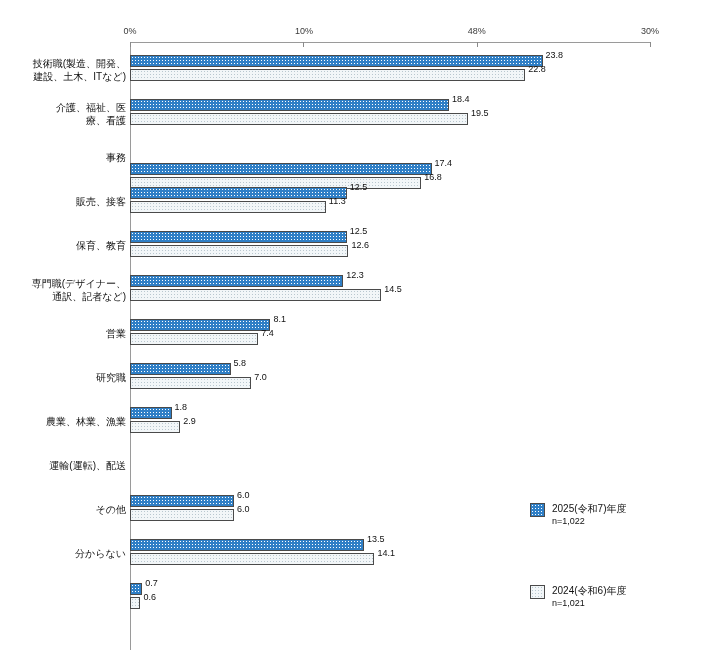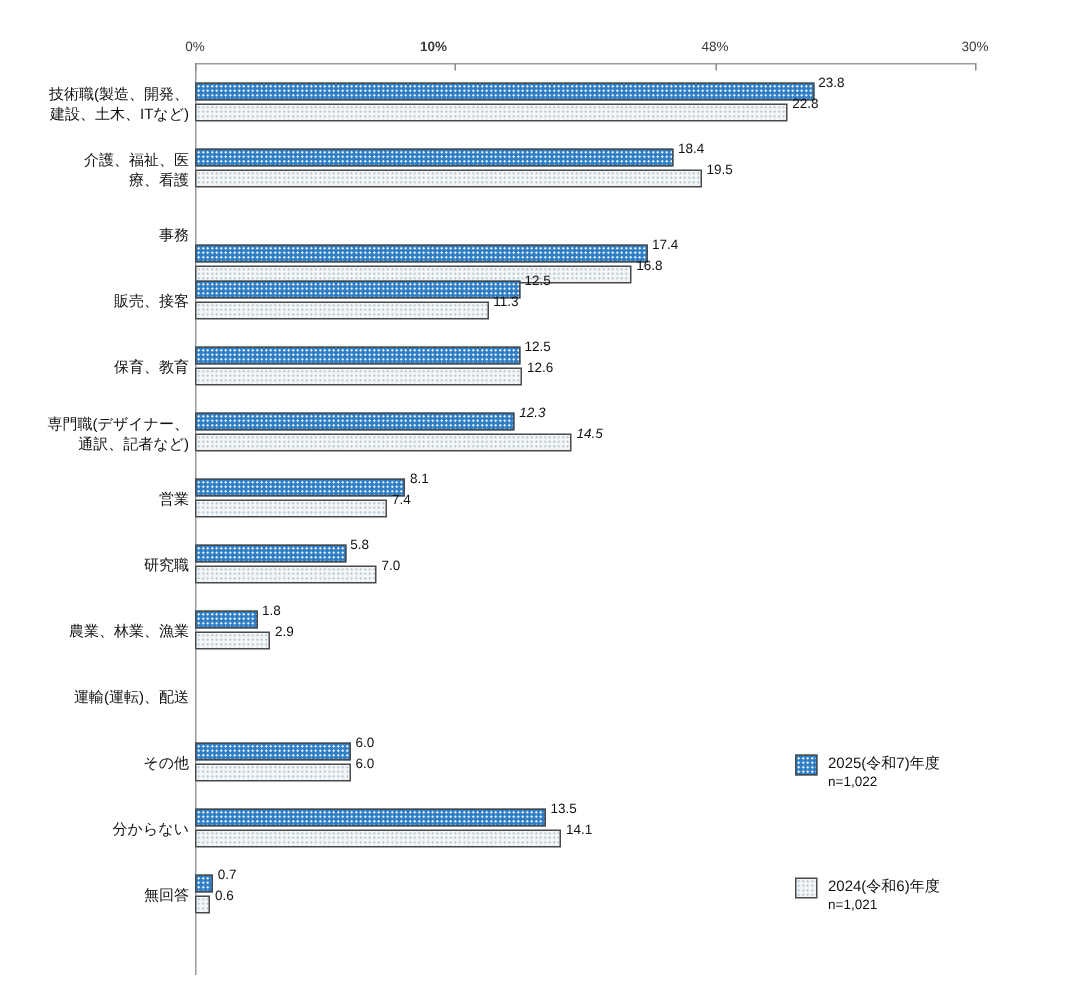--- a/index.html
+++ b/index.html
@@ -51,21 +51,21 @@
 <body>
 
 <div id="chart-root">
 
   <div class="axis-top-line"></div>
   <div class="axis-vline"></div>
   <div class="axis-area" id="axis-area">
       <div class="tick" style="left: 0px;"></div>
       <div class="tick-label" style="left: 0px;">0%</div>
       <div class="tick" style="left: 173.333px;"></div>
-      <div class="tick-label" style="left: 159px; font-weight: bold;">10%</div>
+      <div class="tick-label" style="left: 174px;">10%</div>
       <div class="tick" style="left: 346.667px;"></div>
       <div class="tick-label" style="left: 346.667px;">48%</div>
       <div class="tick" style="left: 520px;"></div>
       <div class="tick-label" style="left: 520px;">30%</div>
     </div>
 
   <div id="rows-container">
       <div class="row" style="top: 48px;">
         <div class="row-label">
           <span style="white-space: pre-line;">技術職(製造、開発、
@@ -120,21 +120,21 @@
           <div class="val v2025" style="left: 219.667px;">12.5</div>
           <div class="bar b2024" style="left: 0px; width: 218.4px;"></div>
           <div class="val v2024" style="left: 221.4px;">12.6</div>
         </div>
       </div>
       <div class="row" style="top: 268px;">
         <div class="row-label">
           <span style="white-space: pre-line;">専門職(デザイナー、
 通訳、記者など)</span>
         </div>
-        <div class="bars" style="width: 520px; font-style: italic;">
+        <div class="bars" style="width: 520px;">
           <div class="bar b2025" style="left: 0px; width: 213.2px;"></div>
           <div class="val v2025" style="left: 216.2px;">12.3</div>
           <div class="bar b2024" style="left: 0px; width: 251.333px;"></div>
           <div class="val v2024" style="left: 254.333px;">14.5</div>
         </div>
       </div>
       <div class="row" style="top: 312px;">
         <div class="row-label">
           <span style="white-space: pre-line;">営業</span>
         </div>
@@ -188,23 +188,20 @@
           <span style="white-space: pre-line;">分からない</span>
         </div>
         <div class="bars" style="width: 520px;">
           <div class="bar b2025" style="left: 0px; width: 234px;"></div>
           <div class="val v2025" style="left: 237px;">13.5</div>
           <div class="bar b2024" style="left: 0px; width: 244.4px;"></div>
           <div class="val v2024" style="left: 247.4px;">14.1</div>
         </div>
       </div>
       <div class="row" style="top: 576px;">
-        <div class="row-label">
-          <span style="white-space: pre-line;">無回答</span>
-        </div>
         <div class="bars" style="width: 520px;">
           <div class="bar b2025" style="left: 0px; width: 12.1333px;"></div>
           <div class="val v2025" style="left: 15.1333px;">0.7</div>
           <div class="bar b2024" style="left: 0px; width: 10.4px;"></div>
           <div class="val v2024" style="left: 13.4px;">0.6</div>
         </div>
       </div>
     </div>
 
   <div id="legend-container">

